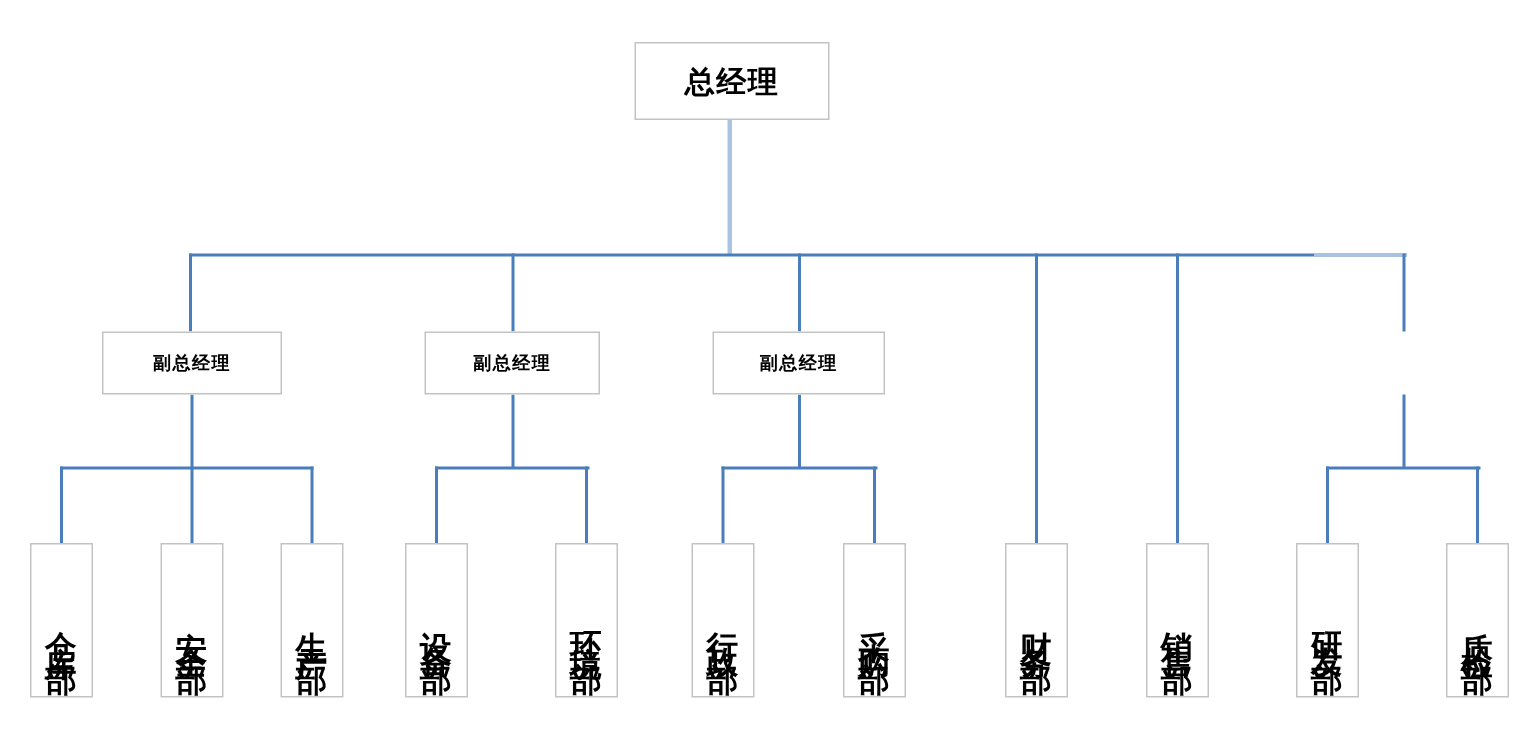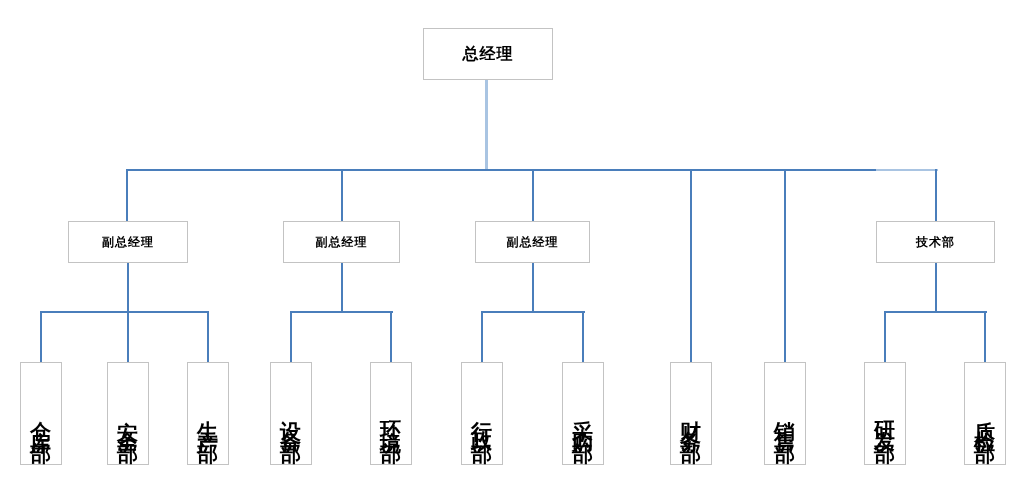--- a/index.html
+++ b/index.html
@@ -33,21 +33,21 @@
     justify-content: center;
     text-align: center;
   }
   .node .label {
     font-weight: bold;
     font-size: 12px;
     letter-spacing: 1px;
     line-height: 1;
     white-space: nowrap;
   }
-  .node.root .label { font-size: 16px; }
+  .node.root .label { font-size: 20px; }
   .node.leaf .label {
     writing-mode: vertical-lr;
     text-orientation: upright;
     font-size: 21px;
     letter-spacing: 10px;
     white-space: normal;
     padding-top: 10px; 
   }
 </style>
 </head>
@@ -92,23 +92,20 @@
 
   <div class="node" style="left:68px; top:221px; width:120px; height:42px;">
     <span class="label">副总经理</span>
   </div>
   <div class="node" style="left:283px; top:221px; width:117px; height:42px;">
     <span class="label">副总经理</span>
   </div>
   <div class="node" style="left:475px; top:221px; width:115px; height:42px;">
     <span class="label">副总经理</span>
   </div>
-  <div class="node" style="left:876px; top:221px; width:119px; height:42px;">
-    <span class="label">技术部</span>
-  </div>
 
   <div class="node leaf" style="left:20px; top:362px; width:42px; height:103px;">
     <span class="label">仓库部</span>
   </div>
   <div class="node leaf" style="left:107px; top:362px; width:42px; height:103px;">
     <span class="label">安全部</span>
   </div>
   <div class="node leaf" style="left:187px; top:362px; width:42px; height:103px;">
     <span class="label">生产部</span>
   </div>

